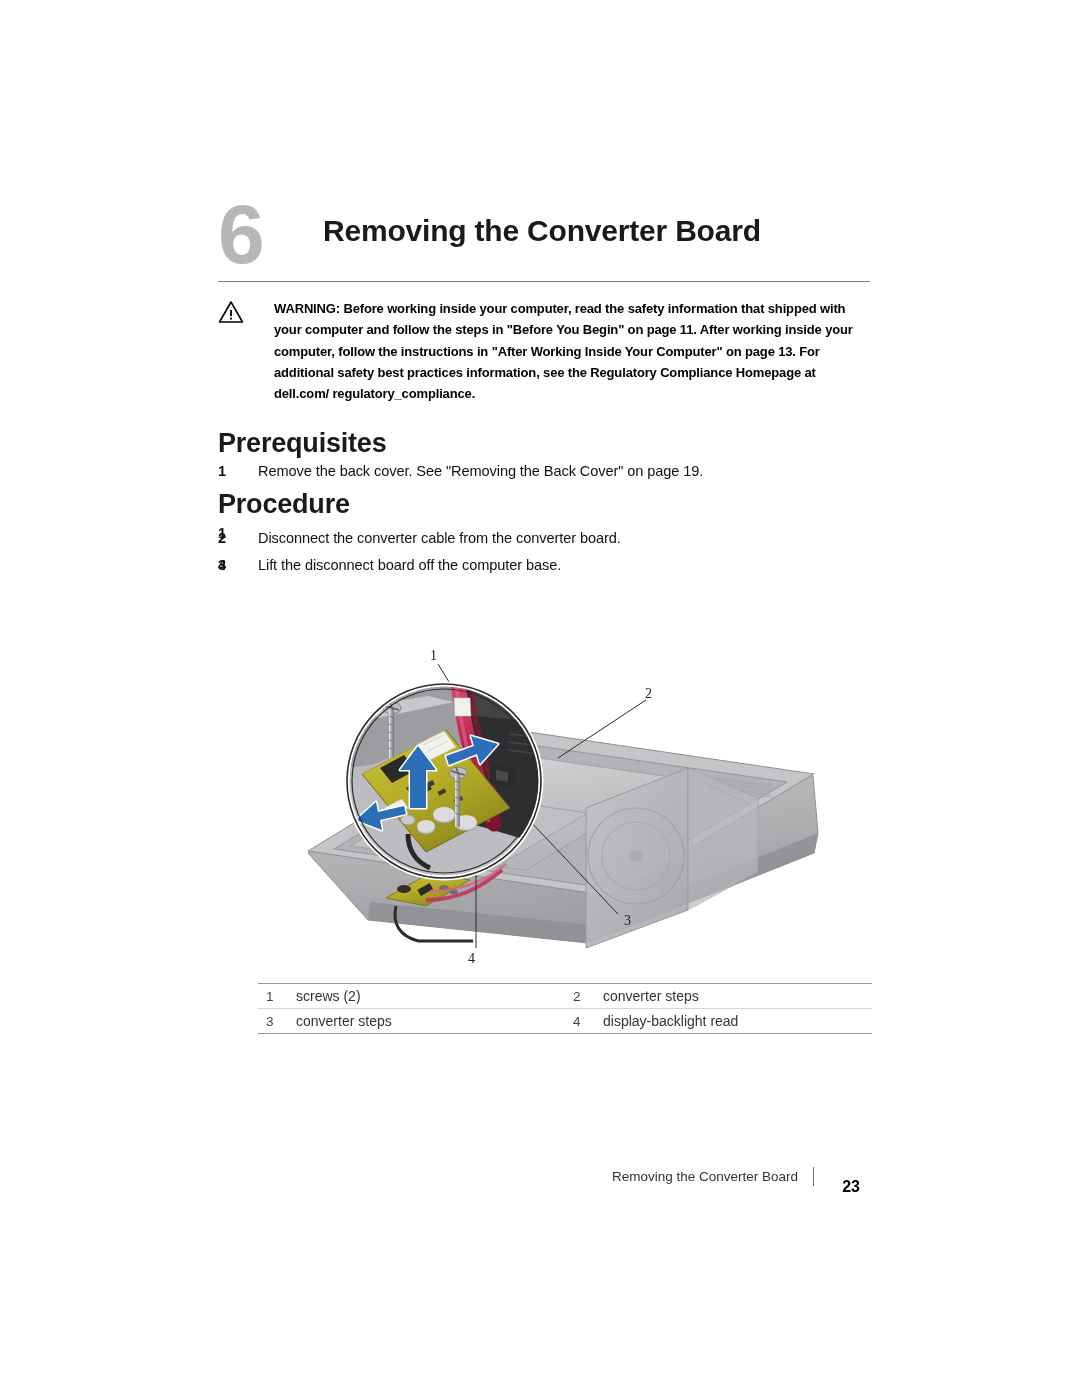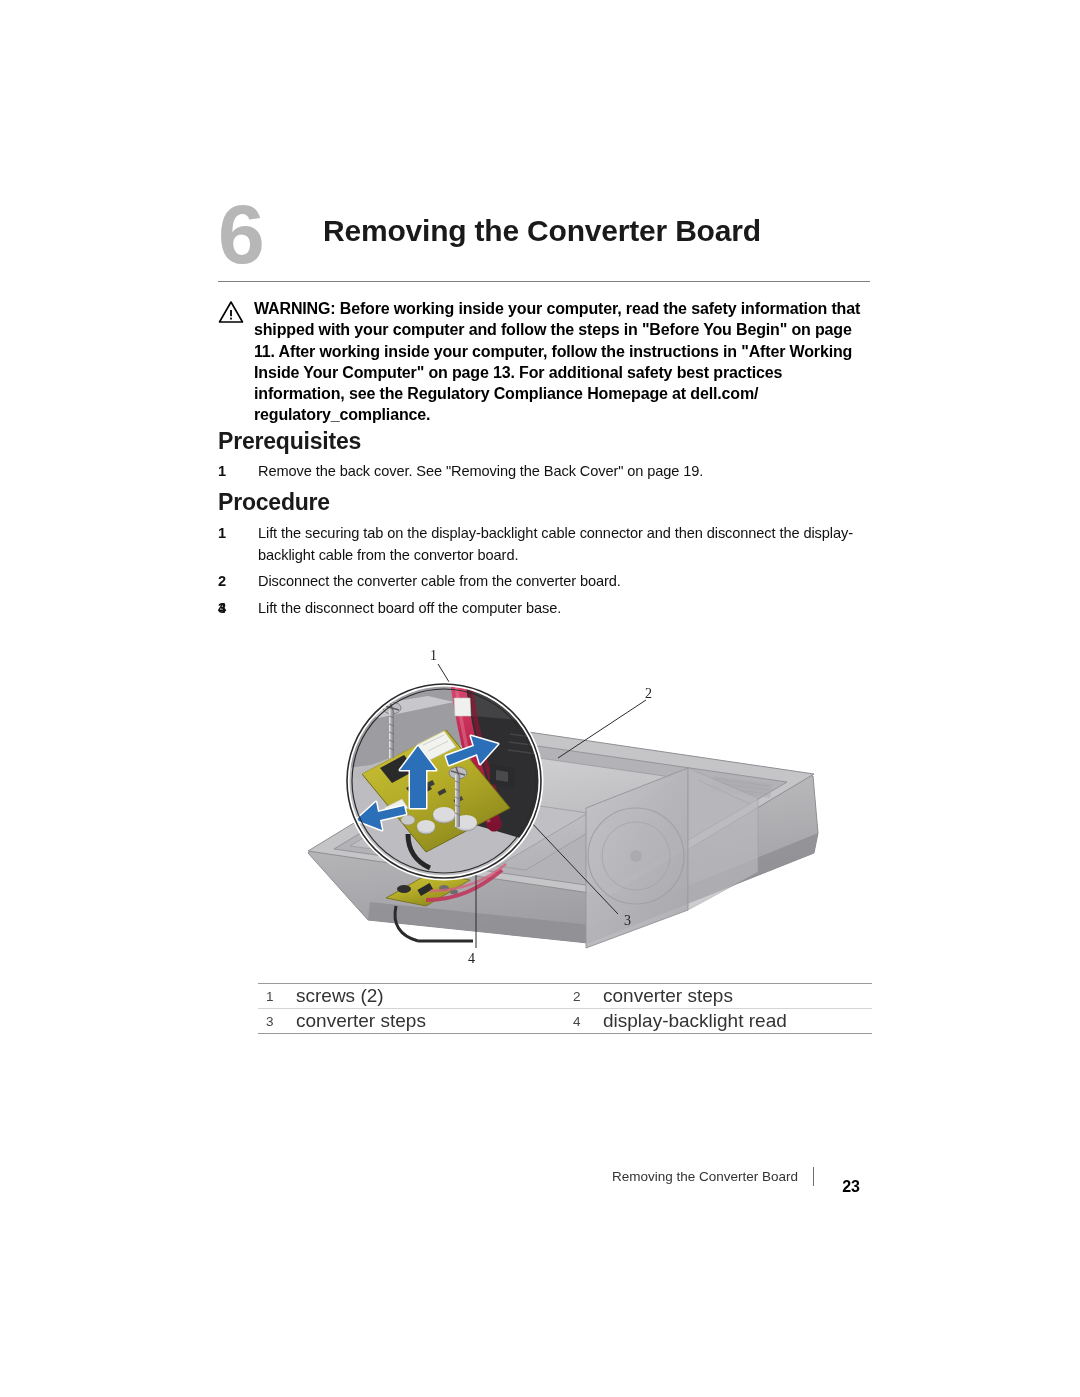--- a/index.html
+++ b/index.html
@@ -65,33 +65,33 @@
     width: 652px;
   }
   .warn-icon {
     position: absolute;
     left: 0px;
     top: 2px;
     width: 26px;
     height: 24px;
   }
   .warn-text {
-    margin-left: 36px;
-    font-size: 16px;
+    margin-left: 56px;
+    font-size: 13px;
     font-weight: bold;
     line-height: 21.3px;
     color: #000;
     letter-spacing: -0.15px;
   }
 
   
   .sec-heading {
     position: absolute;
     left: 218px;
-    font-size: 23px;
+    font-size: 27px;
     font-weight: bold;
     color: #1a1a1a;
     letter-spacing: -0.2px;
   }
   #h-prereq { top: 428px; }
   #h-proc   { top: 489px; text-align: center; }
 
   
   .num-list {
     position: absolute;
@@ -173,21 +173,21 @@
     width: 50%;
   }
   .legend-num {
     width: 38px;
     padding-left: 8px;
     font-size: 13.5px;
     color: #444;
     box-sizing: border-box;
   }
   .legend-label {
-    font-size: 19px;
+    font-size: 14px;
     color: #333;
   }
 
   
   .footer {
     position: absolute;
     left: 218px;
     top: 1166px;
     width: 652px;
     height: 24px;
@@ -243,21 +243,20 @@
     <div class="li">
       <span class="n">1</span>
       <span>Remove the back cover. See "Removing the Back Cover" on page 19.</span>
     </div>
   </div>
 
   <div class="sec-heading" id="h-proc">Procedure</div>
   <div class="num-list" id="list-proc">
     <div class="li gap">
       <span class="n">1</span>
-      <span>Lift the securing tab on the display-backlight cable connector and then disconnect the display-backlight cable from the convertor board.</span>
     </div>
     <div class="li gap">
       <span class="n">2</span>
       <span>Disconnect the converter cable from the converter board.</span>
     </div>
     <div class="li gap">
       <span class="n">3</span>
     </div>
     <div class="li">
       <span class="n">4</span>

